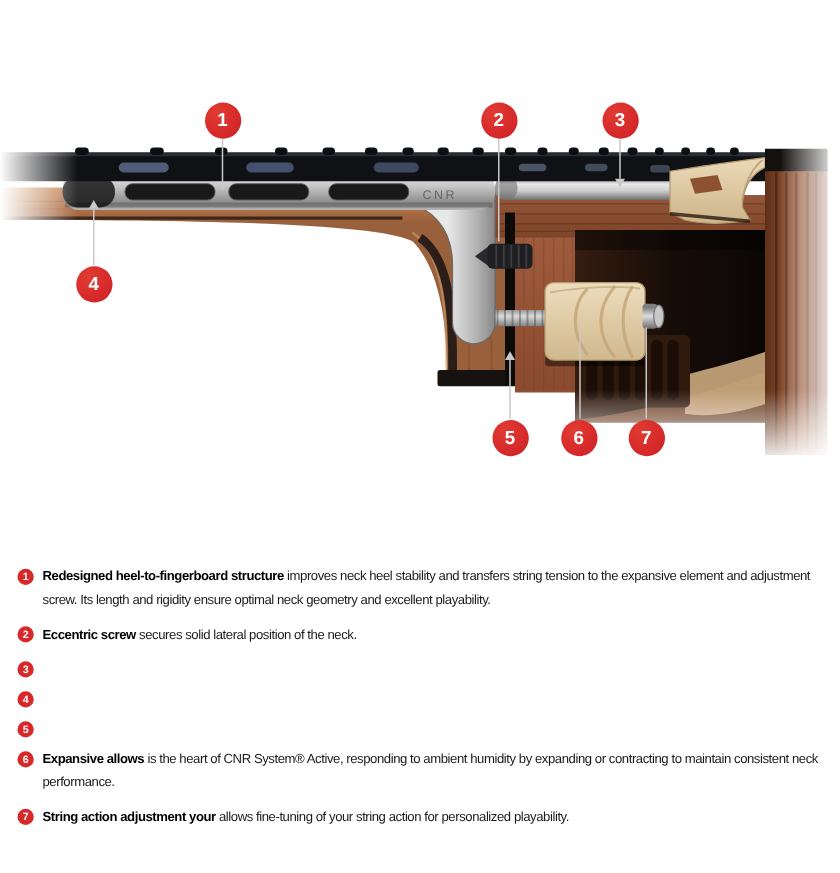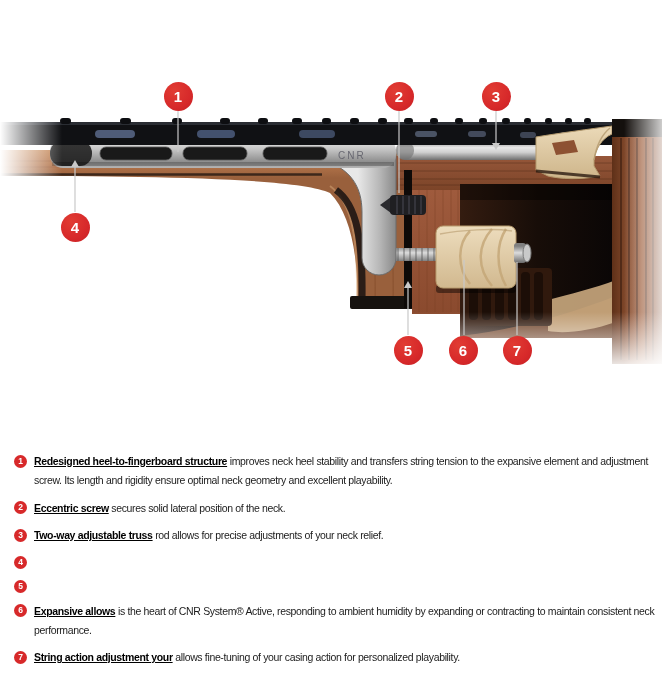--- a/index.html
+++ b/index.html
@@ -15,21 +15,21 @@
   }
   .legend{padding:12px 4px 0 14px;}
   .legend-item{display:flex;align-items:flex-start;margin-bottom:8.5px;}
   .badge{
     flex:0 0 13px;width:13px;height:13px;border-radius:50%;
     background:#d7292a;color:#fff;font-size:8.5px;font-weight:bold;
     display:flex;align-items:center;justify-content:center;
     margin-right:7px;margin-top:2.5px;line-height:1;
   }
   .txt{margin:0;font-size:10.5px;line-height:19px;letter-spacing:-0.35px;color:#1b1b1b;max-width:632px;}
-  .txt b{color:#000;text-decoration:underline;}
+  .txt b{color:#000;}
   .txt .body{white-space:pre-line;}
 </style>
 </head>
 <body>
 
 <div class="stage">
 <svg width="672" height="440" viewBox="0 0 672 440">
   <defs>
     <linearGradient id="gNeck" x1="0" y1="148" x2="0" y2="178" gradientUnits="userSpaceOnUse">
       <stop offset="0" stop-color="#ca8f60"></stop>
@@ -260,29 +260,28 @@
   <div class="legend-item">
     <span class="badge">1</span>
     <p class="txt"><b>Redesigned heel-to-fingerboard structure</b><span class="body"> improves neck heel stability and transfers string tension to the expansive element and adjustment screw. Its length and rigidity ensure optimal neck geometry and excellent playability.</span></p>
   </div>
   <div class="legend-item">
     <span class="badge">2</span>
     <p class="txt"><b>Eccentric screw</b><span class="body"> secures solid lateral position of the neck.</span></p>
   </div>
   <div class="legend-item">
     <span class="badge">3</span>
-    <p class="txt"><b>Two-way adjustable truss</b><span class="body"> rod allows for precise adjustments of your neck relief.</span></p>
   </div>
   <div class="legend-item">
     <span class="badge">4</span>
   </div>
   <div class="legend-item">
     <span class="badge">5</span>
   </div>
   <div class="legend-item">
     <span class="badge">6</span>
     <p class="txt"><b>Expansive allows</b><span class="body"> is the heart of CNR System® Active, responding to ambient humidity by expanding or contracting to maintain consistent neck performance.</span></p>
   </div>
   <div class="legend-item">
     <span class="badge">7</span>
-    <p class="txt"><b>String action adjustment your</b><span class="body"> allows fine-tuning of your casing action for personalized playability.</span></p>
+    <p class="txt"><b>String action adjustment your</b><span class="body"> allows fine-tuning of your string action for personalized playability.</span></p>
   </div>
 </div>
 
 </body></html>

